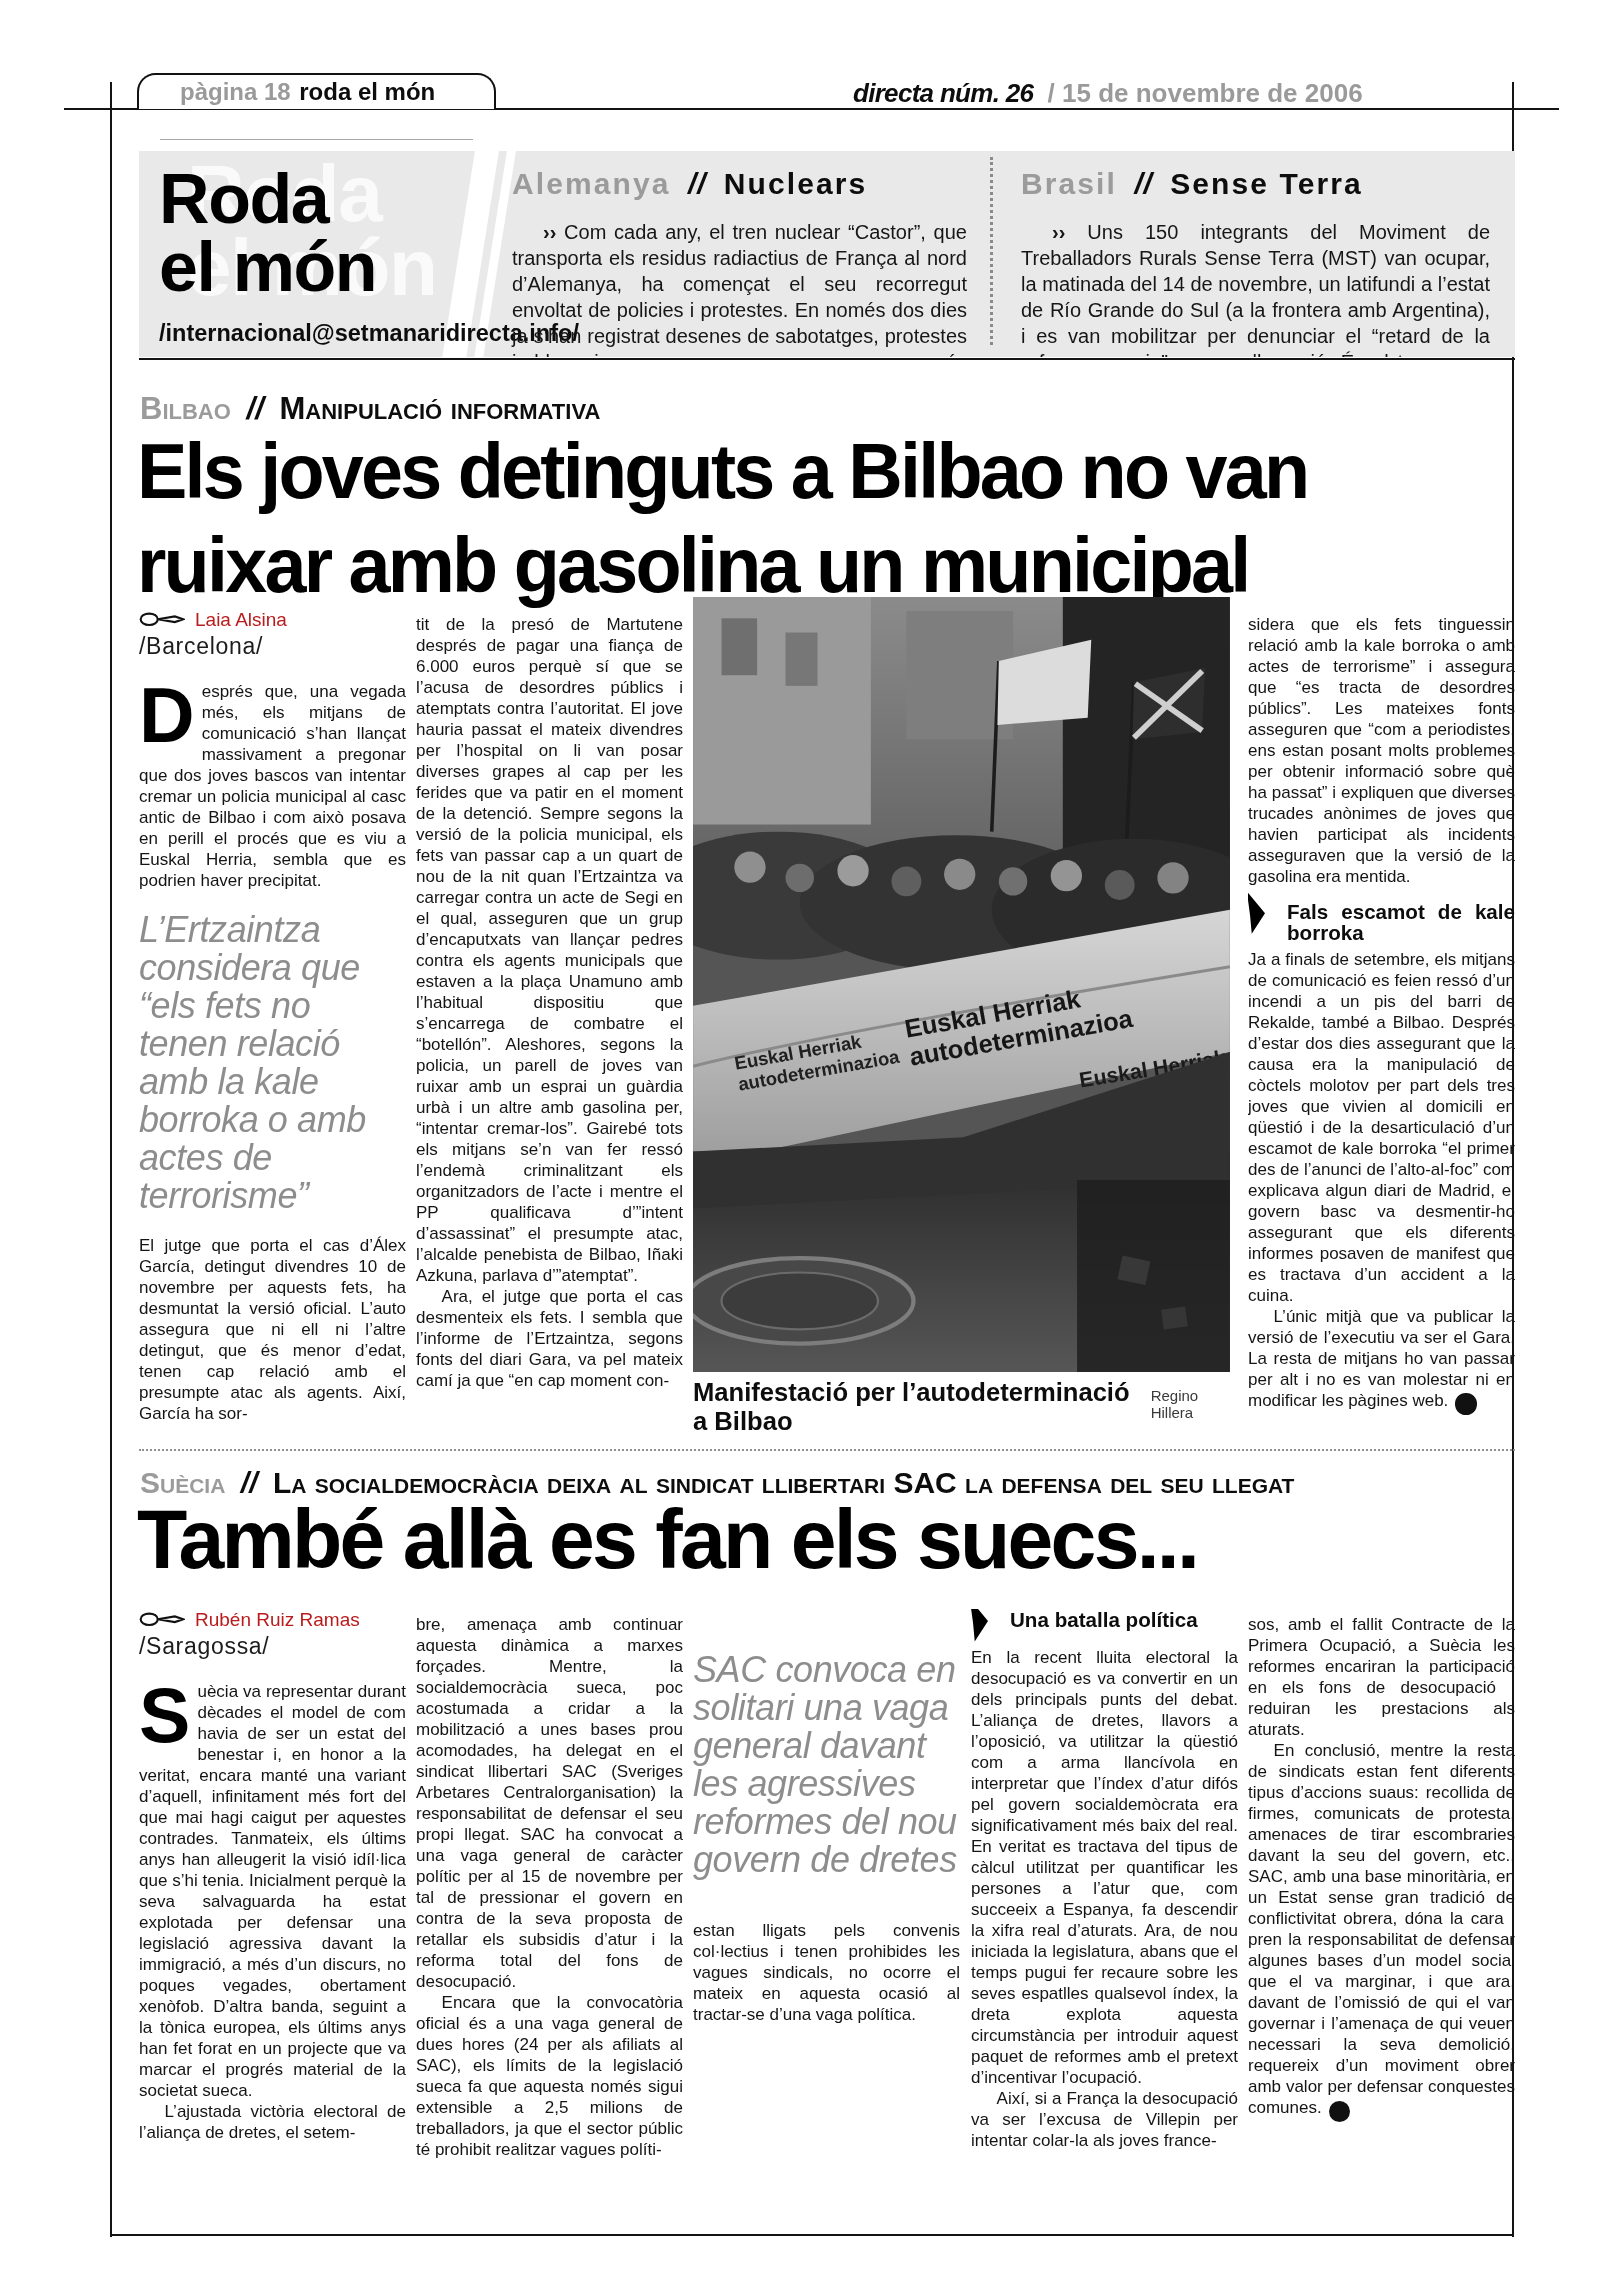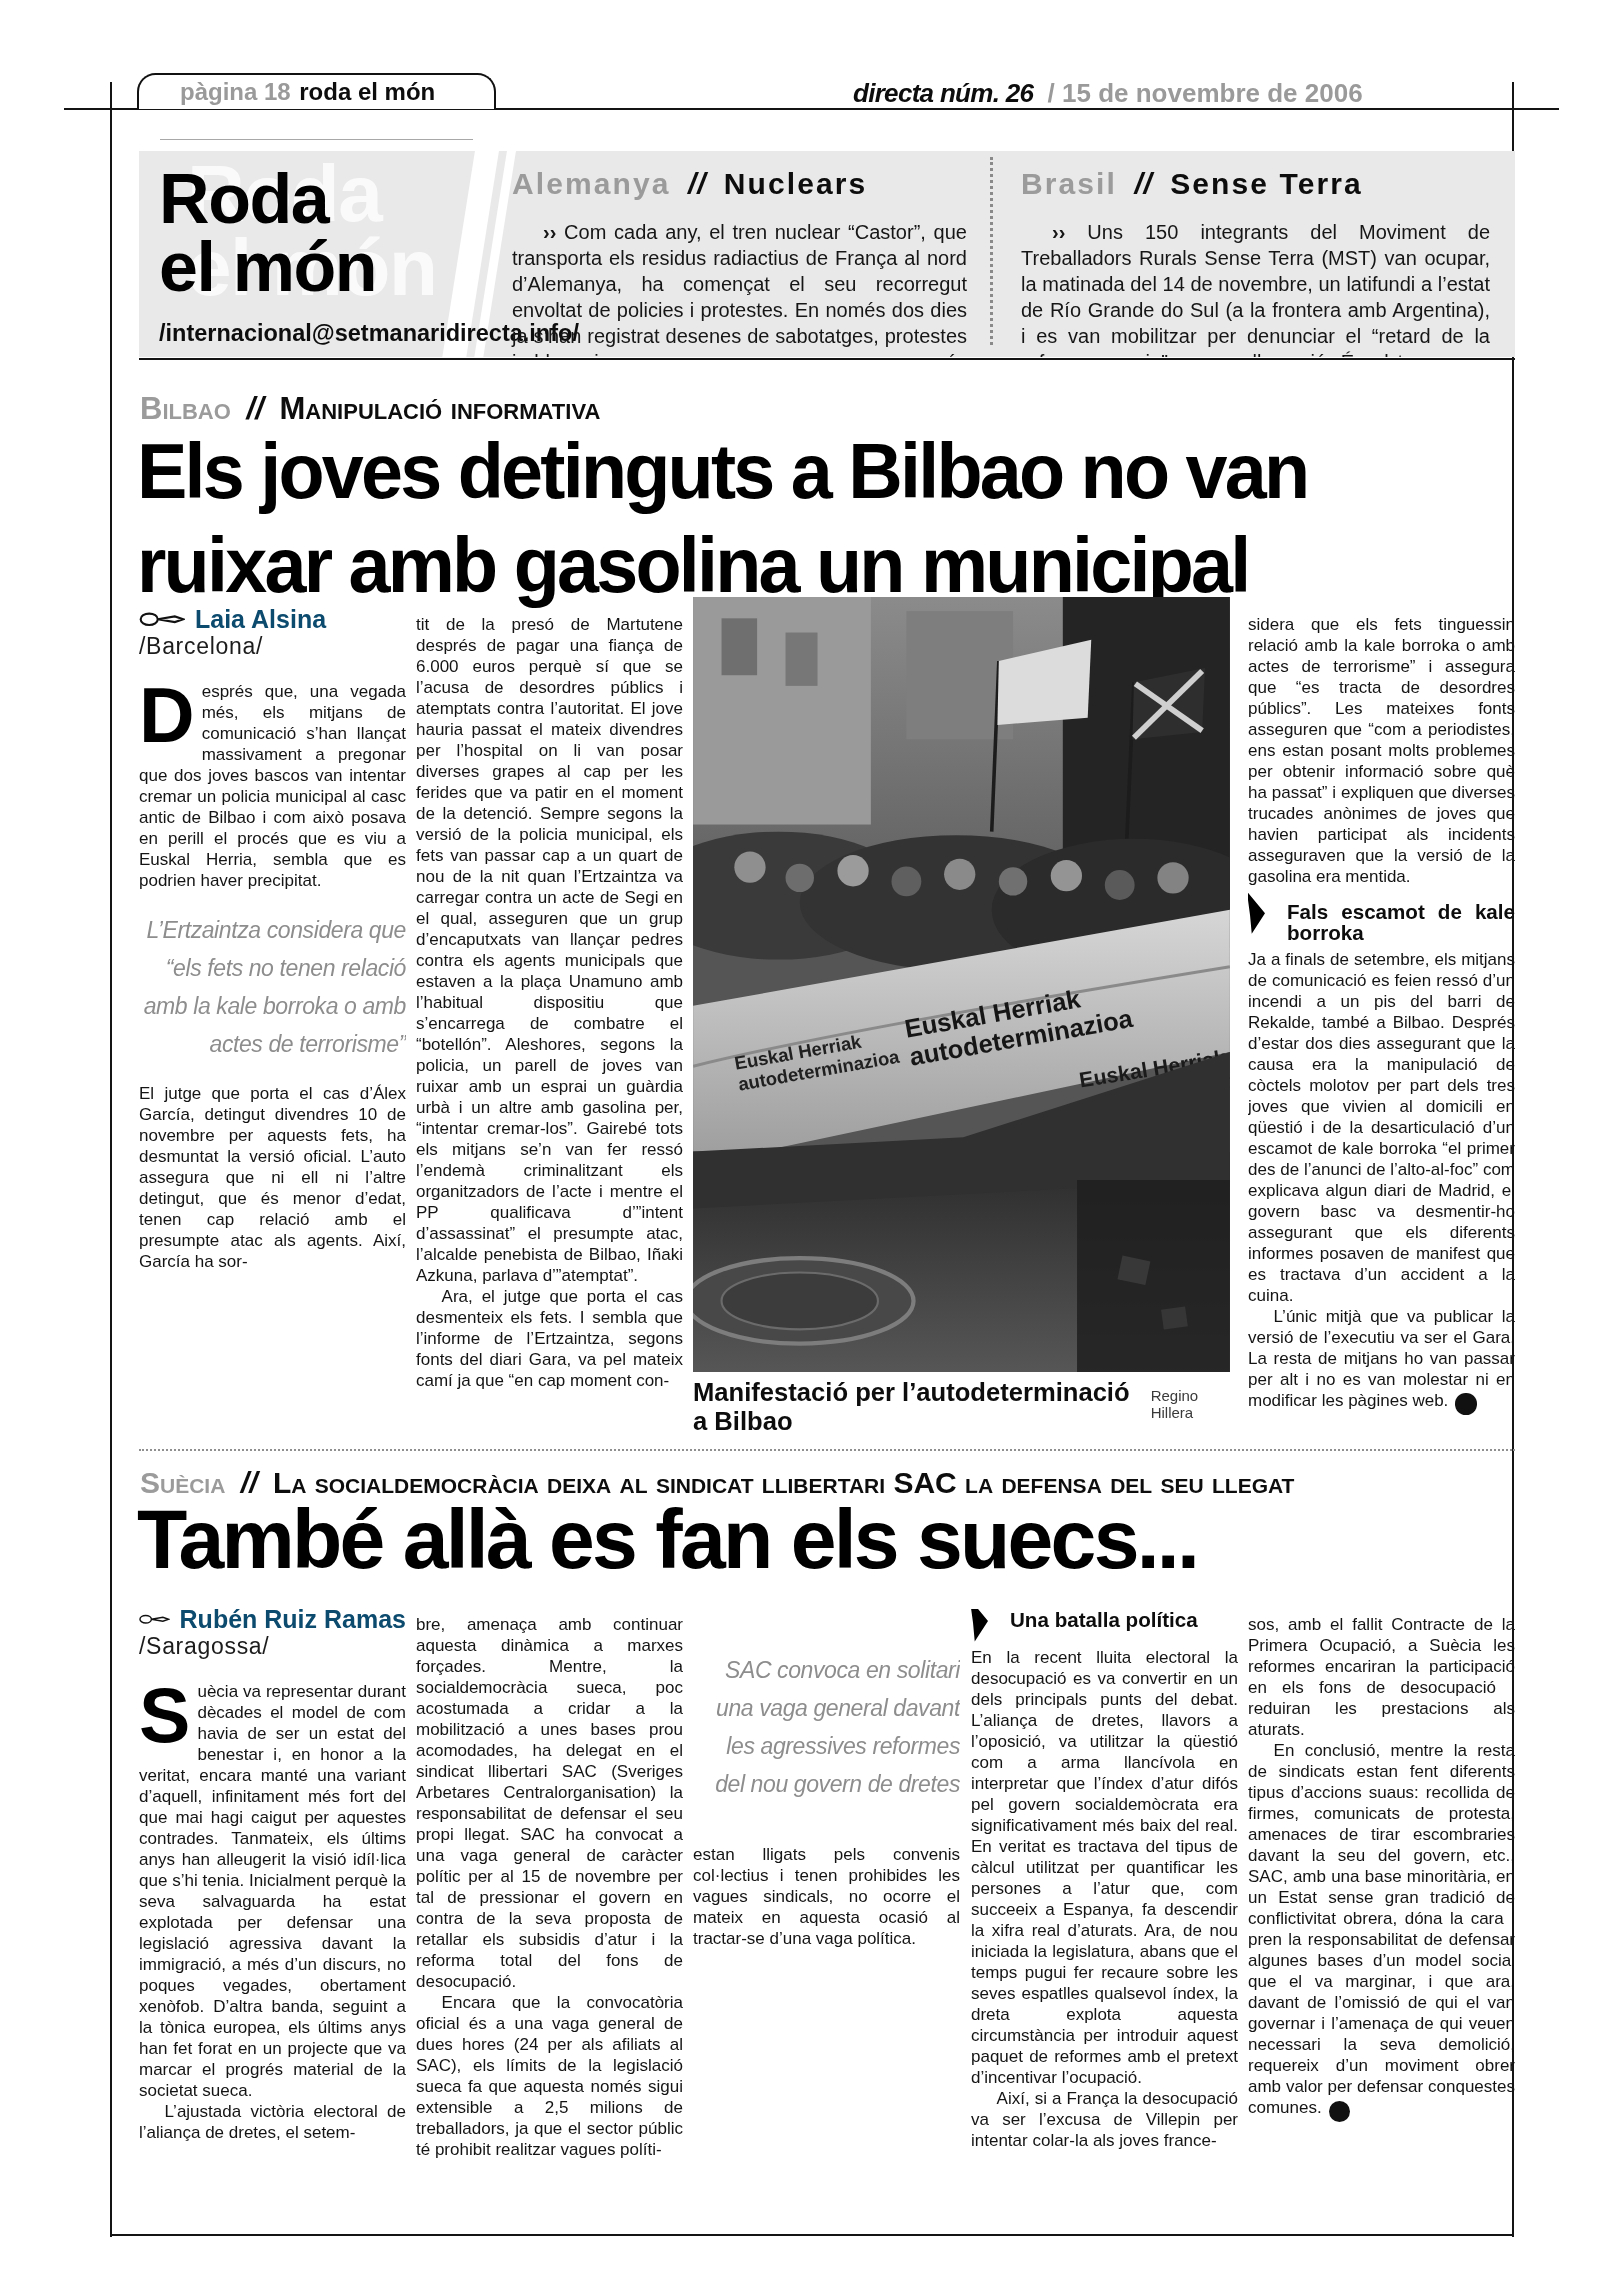--- a/index.html
+++ b/index.html
@@ -40,23 +40,23 @@
             transform:scaleX(.98);transform-origin:left top;white-space:nowrap;}
   
   .col{position:absolute;width:267px;overflow:hidden;}
   .bodytx{font-size:17px;line-height:21px;text-align:justify;color:#141414;}
   .bodytx p{margin:0;}
   .bodytx p.ind{text-indent:25.6px;}
   .dropcap{float:left;font-size:77px;line-height:60px;font-weight:bold;color:#000;
            padding:4.3px 7.1px 0 0;}
   .byline{margin-bottom:24px;}
   .byl-top{display:flex;align-items:center;gap:10px;}
-  .byl-name{font-size:25px;font-weight:bold;color:#0c4a6e;white-space:nowrap;}
+  .byl-name{font-size:19px;font-weight:normal;color:#b91c1c;white-space:nowrap;}
   .byl-place{font-size:23px;color:#1c1c1c;margin-top:5.7px;letter-spacing:0.7px;}
-  .quote{font-size:23px;line-height:38px;font-style:italic;color:#8d8d8d;text-align:right;
+  .quote{font-size:36px;line-height:38px;font-style:italic;color:#8d8d8d;text-align:left;
          letter-spacing:-0.4px;margin:20px 0;}
   .subhead{display:flex;align-items:flex-start;gap:22px;font-weight:bold;font-size:20.6px;
            color:#0d0d0d;margin:14.2px 0 5.7px 0;}
   .sail{flex:0 0 17px;width:17px;height:41px;background:#000;margin-top:-8.5px;
         clip-path:polygon(0 0,100% 50%,22% 100%,12% 55%,0 18%);}
   .endmark{display:inline-block;width:21.3px;height:21.3px;border-radius:50%;background:#111;
            color:#fff;font-weight:bold;font-size:15px;line-height:21.3px;text-align:center;
            vertical-align:-3.6px;margin-left:7.1px;font-style:italic;}
   
   .photo{position:absolute;left:693px;top:597px;width:537px;height:775px;overflow:hidden;background:#555;}

